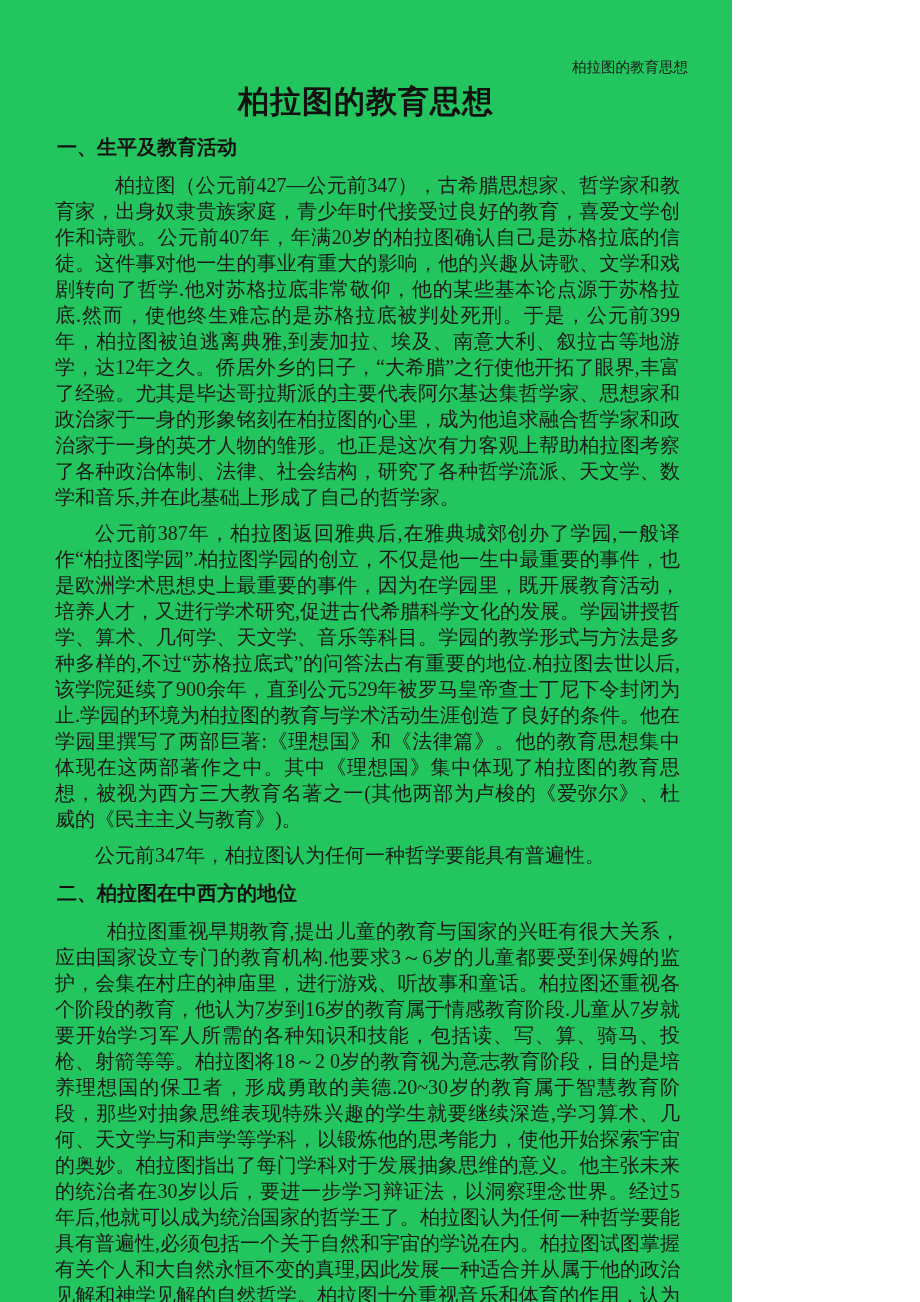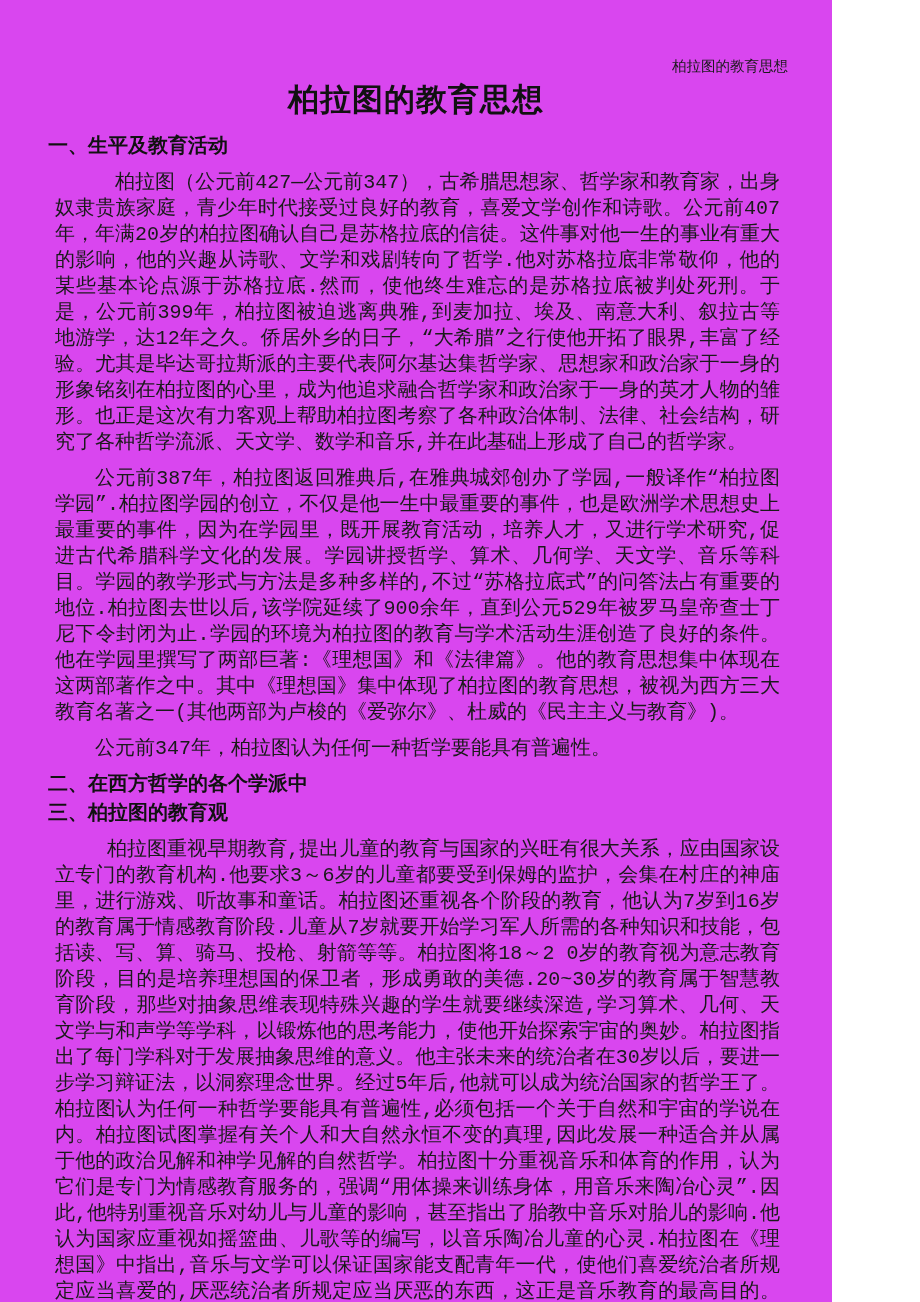--- a/index.html
+++ b/index.html
@@ -2,25 +2,25 @@
 <html><head>
 <meta charset="utf-8">
 <style>
   html, body {
     margin: 0;
     padding: 0;
     background: #ffffff;
   }
   .page {
     position: relative;
-    width: 832px;
+    width: 732px;
     height: 1302px;
-    background: #d946ef;
+    background: #22c55e;
     color: #151515;
-    font-family: Liberation Mono, monospace;
+    font-family: Liberation Serif, serif;
     overflow: hidden;
     box-sizing: border-box;
   }
   .running-header {
     text-align: right;
     padding: 58px 44px 0 0;
     font-size: 14.5px;
     line-height: 18px;
     color: #1a1a1a;
   }
@@ -38,21 +38,21 @@
     font-size: 20px;
     line-height: 26px;
     text-align: justify;
     text-justify: inter-ideograph;
     color: #1a1a1a;
   }
   .content h2 {
     font-size: 20px;
     line-height: 26px;
     font-weight: 700;
-    margin: 3px;
+    margin: 12px;
     padding: 0;
     color: #111111;
     text-align: left;
   }
   .content p {
     margin: 10px;
     padding: 0;
   }
   .indent-15 { text-indent: 1.3em; }
   .indent-2  { text-indent: 2em; }
@@ -68,19 +68,18 @@
 
   <h1 class="doc-title">柏拉图的教育思想</h1>
 
   <div class="content">
 
     <h2>一、生平及教育活动</h2>
     <p class="indent-3">柏拉图（公元前427—公元前347），古希腊思想家、哲学家和教育家，出身奴隶贵族家庭，青少年时代接受过良好的教育，喜爱文学创作和诗歌。公元前407年，年满20岁的柏拉图确认自己是苏格拉底的信徒。这件事对他一生的事业有重大的影响，他的兴趣从诗歌、文学和戏剧转向了哲学.他对苏格拉底非常敬仰，他的某些基本论点源于苏格拉底.然而，使他终生难忘的是苏格拉底被判处死刑。于是，公元前399年，柏拉图被迫逃离典雅,到麦加拉、埃及、南意大利、叙拉古等地游学，达12年之久。侨居外乡的日子，“大希腊”之行使他开拓了眼界,丰富了经验。尤其是毕达哥拉斯派的主要代表阿尔基达集哲学家、思想家和政治家于一身的形象铭刻在柏拉图的心里，成为他追求融合哲学家和政治家于一身的英才人物的雏形。也正是这次有力客观上帮助柏拉图考察了各种政治体制、法律、社会结构，研究了各种哲学流派、天文学、数学和音乐,并在此基础上形成了自己的哲学家。</p>
     <p class="indent-2">公元前387年，柏拉图返回雅典后,在雅典城郊创办了学园,一般译作“柏拉图学园”.柏拉图学园的创立，不仅是他一生中最重要的事件，也是欧洲学术思想史上最重要的事件，因为在学园里，既开展教育活动，培养人才，又进行学术研究,促进古代希腊科学文化的发展。学园讲授哲学、算术、几何学、天文学、音乐等科目。学园的教学形式与方法是多种多样的,不过“苏格拉底式”的问答法占有重要的地位.柏拉图去世以后,该学院延续了900余年，直到公元529年被罗马皇帝查士丁尼下令封闭为止.学园的环境为柏拉图的教育与学术活动生涯创造了良好的条件。他在学园里撰写了两部巨著:《理想国》和《法律篇》。他的教育思想集中体现在这两部著作之中。其中《理想国》集中体现了柏拉图的教育思想，被视为西方三大教育名著之一(其他两部为卢梭的《爱弥尔》、杜威的《民主主义与教育》)。</p>
     <p class="indent-2">公元前347年，柏拉图认为任何一种哲学要能具有普遍性。</p>
 
-    <h2>二、在西方哲学的各个学派中</h2>
+    <h2>二、柏拉图在中西方的地位</h2>
 
-    <h2>三、柏拉图的教育观</h2>
     <p class="indent-25">柏拉图重视早期教育,提出儿童的教育与国家的兴旺有很大关系，应由国家设立专门的教育机构.他要求3～6岁的儿童都要受到保姆的监护，会集在村庄的神庙里，进行游戏、听故事和童话。柏拉图还重视各个阶段的教育，他认为7岁到16岁的教育属于情感教育阶段.儿童从7岁就要开始学习军人所需的各种知识和技能，包括读、写、算、骑马、投枪、射箭等等。柏拉图将18～2 0岁的教育视为意志教育阶段，目的是培养理想国的保卫者，形成勇敢的美德.20~30岁的教育属于智慧教育阶段，那些对抽象思维表现特殊兴趣的学生就要继续深造,学习算术、几何、天文学与和声学等学科，以锻炼他的思考能力，使他开始探索宇宙的奥妙。柏拉图指出了每门学科对于发展抽象思维的意义。他主张未来的统治者在30岁以后，要进一步学习辩证法，以洞察理念世界。经过5年后,他就可以成为统治国家的哲学王了。柏拉图认为任何一种哲学要能具有普遍性,必须包括一个关于自然和宇宙的学说在内。柏拉图试图掌握有关个人和大自然永恒不变的真理,因此发展一种适合并从属于他的政治见解和神学见解的自然哲学。柏拉图十分重视音乐和体育的作用，认为它们是专门为情感教育服务的，强调“用体操来训练身体，用音乐来陶冶心灵”.因此,他特别重视音乐对幼儿与儿童的影响，甚至指出了胎教中音乐对胎儿的影响.他认为国家应重视如摇篮曲、儿歌等的编写，以音乐陶冶儿童的心灵.柏拉图在《理想国》中指出,音乐与文学可以保证国家能支配青年一代，使他们喜爱统治者所规定应当喜爱的,厌恶统治者所规定应当厌恶的东西，这正是音乐教育的最高目的。他认为，体育应包括教育手段和健康术。他对当时雅典出现的竞技主义和竞技职业化倾向曾给予猛烈的抨击,同时也批评市民轻视体育的思想和态度。柏拉图丰富的体育思想对后世体育的发展有深远的影响.</p>
 
   </div>
 </div>
 
 </body></html>

